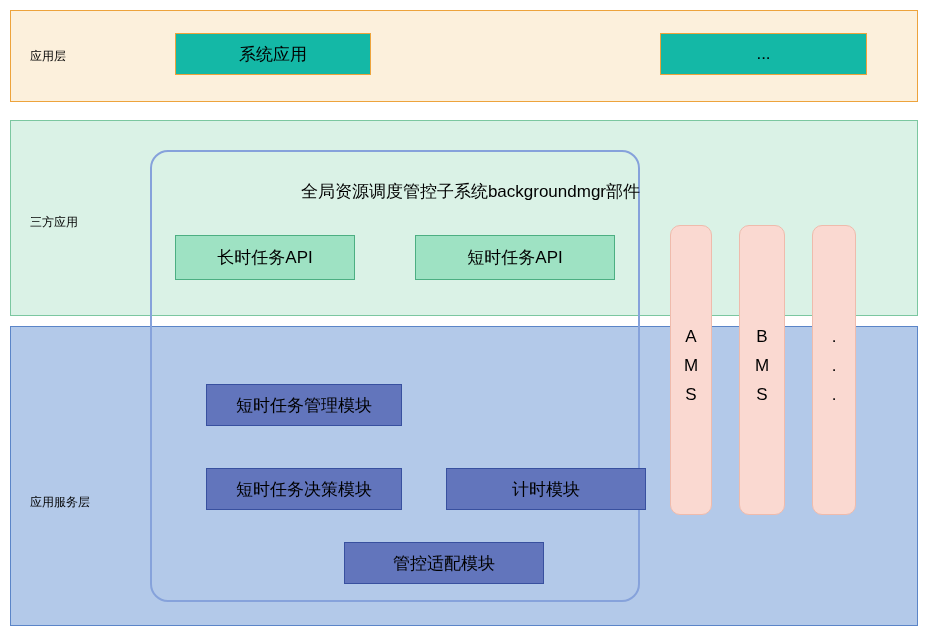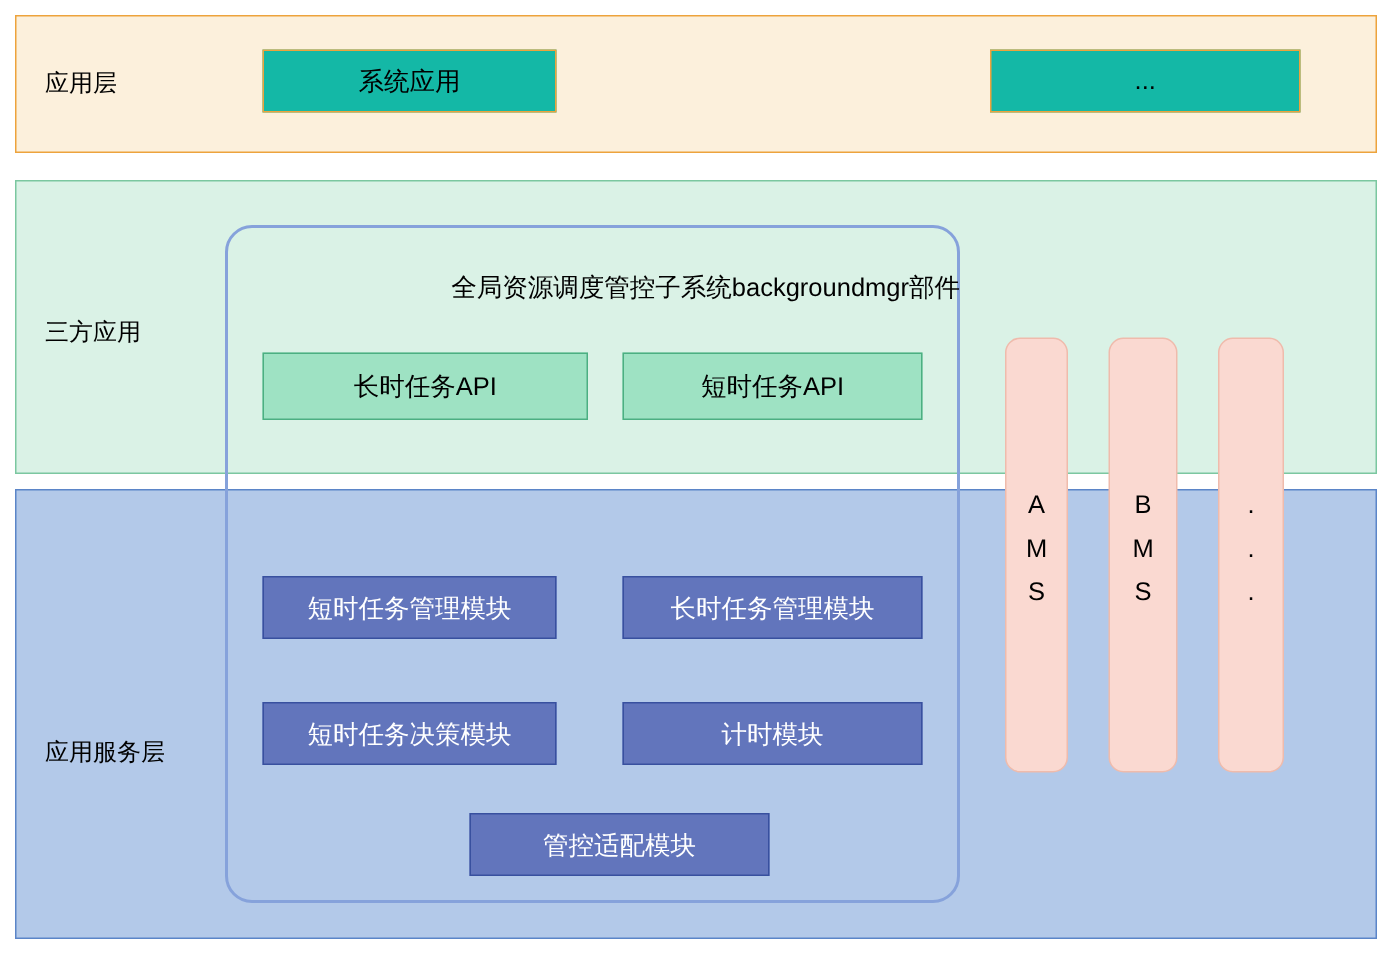--- a/index.html
+++ b/index.html
@@ -21,40 +21,40 @@
     border: 1px solid;
   }
   .band-app       { top: 10px;  height: 92px;  background: #FCF0DC; border-color: #EDA33C; }
   .band-framework { top: 120px; height: 196px; background: #DAF2E6; border-color: #7BC7A0; }
   .band-service   { top: 326px; height: 300px; background: #B3C9E9; border-color: #5B85C8; }
 
   .layer-label {
     position: absolute;
     left: 30px;
     transform: translateY(-50%);
-    font-size: 16px;
+    font-size: 12px;
     white-space: nowrap;
     text-align: center;
   }
   .layer-label.app       { top: 56px; }
   .layer-label.framework { top: 222px; }
   .layer-label.service   { top: 502px; }
 
   .box {
     position: absolute;
     display: flex;
     align-items: center;
     justify-content: center;
     font-size: 17px;
     border: 1px solid;
     white-space: nowrap;
   }
   .box-orange { background: #14b8a6; border-color: #EDA33C; }
   .box-green  { background: #9EE2C3; border-color: #4CAF82; }
-  .box-blue   { background: #6275BC; border-color: #38509F; color: #ffffff; }
+  .box-blue   { background: #6275BC; border-color: #38509F; color: #000000; margin-left: 31px; }
 
   
   .app-box-1 { left: 175px; top: 33px; width: 196px; height: 42px; }
   .app-box-2 { left: 415px; top: 33px; width: 200px; height: 42px; }
   .app-box-3 { left: 660px; top: 33px; width: 207px; height: 42px; }
 
   
   .subsystem-container {
     position: absolute;
     left: 150px;
@@ -69,21 +69,21 @@
     position: absolute;
     left: 150px;
     top: 180px;
     width: 490px;
     text-align: right;
     font-size: 17px;
     padding-left: 36px;
   }
 
   
-  .api-box-1 { left: 175px; top: 235px; width: 217px; height: 45px; }
+  .api-box-1 { left: 175px; top: 235px; width: 180px; height: 45px; }
   .api-box-2 { left: 415px; top: 235px; width: 200px; height: 45px; }
 
   
   .mod-box-1 { left: 175px; top: 384px; width: 196px; height: 42px; }
   .mod-box-2 { left: 415px; top: 384px; width: 200px; height: 42px; }
   .mod-box-3 { left: 175px; top: 468px; width: 196px; height: 42px; }
   .mod-box-4 { left: 415px; top: 468px; width: 200px; height: 42px; }
   .mod-box-5 { left: 313px; top: 542px; width: 200px; height: 42px; }
 
   
@@ -125,21 +125,20 @@
   <div class="box box-orange app-box-1">系统应用</div>
   <div class="box box-orange app-box-3">...</div>
 
   <div class="subsystem-container"></div>
   <div class="subsystem-title">全局资源调度管控子系统backgroundmgr部件</div>
 
   <div class="box box-green api-box-1">长时任务API</div>
   <div class="box box-green api-box-2">短时任务API</div>
 
   <div class="box box-blue mod-box-1">短时任务管理模块</div>
-  <div class="box box-blue mod-box-2">长时任务管理模块</div>
   <div class="box box-blue mod-box-3">短时任务决策模块</div>
   <div class="box box-blue mod-box-4">计时模块</div>
   <div class="box box-blue mod-box-5">管控适配模块</div>
 
   <div class="pillar pillar-1">
     <span class="pillar-text">AMS</span>
   </div>
   <div class="pillar pillar-2">
     <span class="pillar-text">BMS</span>
   </div>

